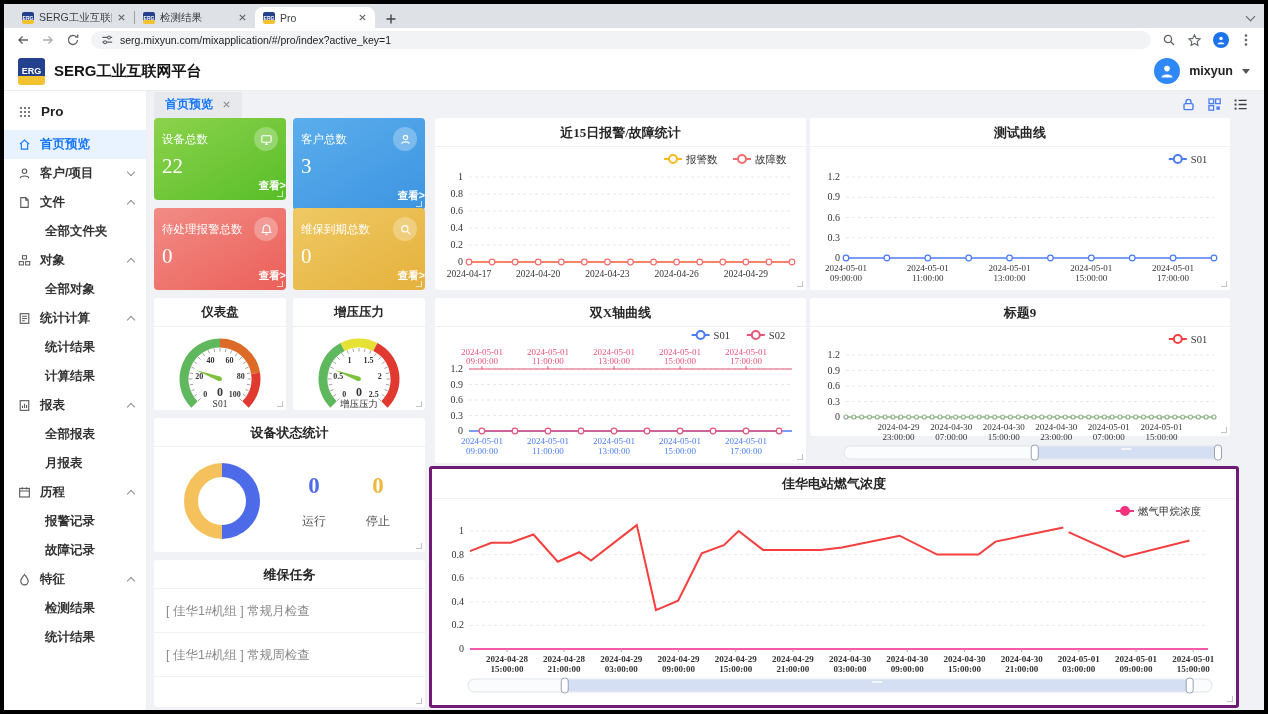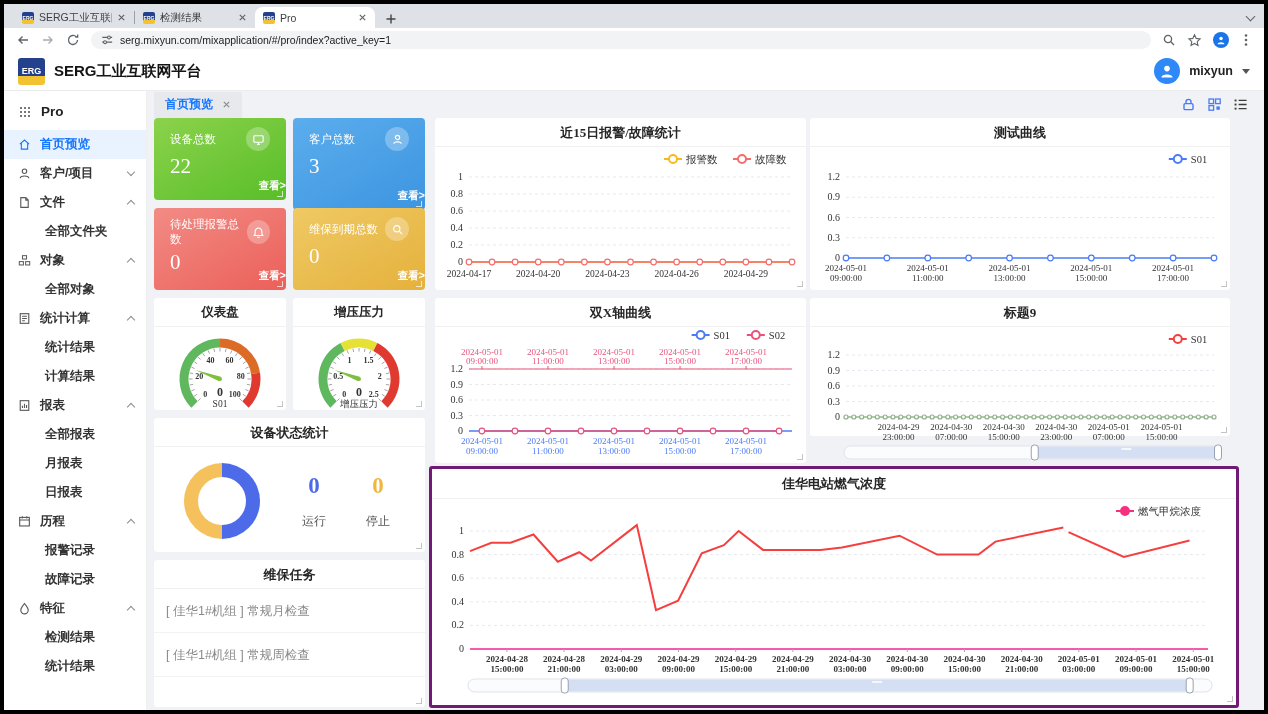--- a/index.html
+++ b/index.html
@@ -41,21 +41,21 @@
   .collapse i{width:0;height:0;border-top:4px solid transparent;border-bottom:4px solid transparent;border-right:4.5px solid #8A8F98;}
   main{flex:1;background:#F0F2F5;position:relative;}
   .wsbar{height:27px;display:flex;align-items:center;padding:0 0 0 7px;}
   .wstab{height:26px;background:#E7E9EC;display:flex;align-items:center;gap:9px;padding:0 11px;font-size:12px;font-weight:600;color:#1677FF;border-radius:2px 2px 0 0;}
   .wstools{margin-left:auto;display:flex;gap:11px;align-items:center;margin-right:16px;}
   .canvas{position:absolute;top:27px;left:0;right:0;bottom:0;}
   
   .card{position:absolute;background:#fff;border-radius:3px;}
   .card-h{height:29px;line-height:29px;padding:0 11px;font-size:13px;font-weight:bold;color:#262626;border-bottom:1px solid #F0F0F0;font-family:"Liberation Serif","DejaVu Serif",serif;text-align:center;}
   .rs{position:absolute;right:3px;bottom:3px;width:6px;height:6px;border-right:1.5px solid #C4C4C4;border-bottom:1.5px solid #C4C4C4;}
-  .stat{color:#fff;padding:9px 16px;border-radius:4px;}
+  .stat{color:#fff;padding:9px 8px;border-radius:4px;}
   .stat .trow{display:flex;justify-content:space-between;align-items:center;font-size:11.5px;}
   .stat .val{font-size:21px;font-family:"Liberation Serif","DejaVu Serif",serif;margin-top:3px;}
   .stat .lk{position:absolute;right:0;bottom:7px;font-size:10.5px;font-weight:bold;cursor:pointer;}
   .stat .rs{border-color:rgba(255,255,255,.7);}
   .icirc{width:24px;height:24px;border-radius:50%;background:rgba(255,255,255,.28);display:flex;align-items:center;justify-content:center;}
   #sc0{left:7px;top:0;width:132px;height:82px;background:linear-gradient(150deg,#8CD24C,#58BE28);}
   #sc1{left:146px;top:0;width:132px;height:92px;background:linear-gradient(150deg,#5BADEC,#3D95E1);}
   #sc2{left:7px;top:90px;width:132px;height:82px;background:linear-gradient(150deg,#F28B85,#EB6059);}
   #sc3{left:146px;top:90px;width:132px;height:82px;background:linear-gradient(150deg,#EFC964,#E5B13C);}
   #gc0{left:7px;top:180px;width:132px;height:112px;}
@@ -244,23 +244,20 @@
           </svg>
         <span>报表</span>
         <span class="grow"></span>
           <span class="chev up"></span>
       </div>
       <div class="nav-item sub">
           <span>全部报表</span>
         </div>
       <div class="nav-item sub">
           <span>月报表</span>
-        </div>
-      <div class="nav-item sub">
-          <span>日报表</span>
         </div>
       <div class="nav-item">
         <svg width="13" height="13" viewBox="0 0 14 14">
             <rect x="1.8" y="2.6" width="10.4" height="9.2" stroke="currentColor" stroke-width="1.2" fill="none"></rect>
             <path d="M1.8 5.4h10.4M4.6 1.4v2.4M9.4 1.4v2.4" stroke="currentColor" stroke-width="1.1"></path>
           </svg>
         <span>历程</span>
         <span class="grow"></span>
           <span class="chev up"></span>
       </div>

